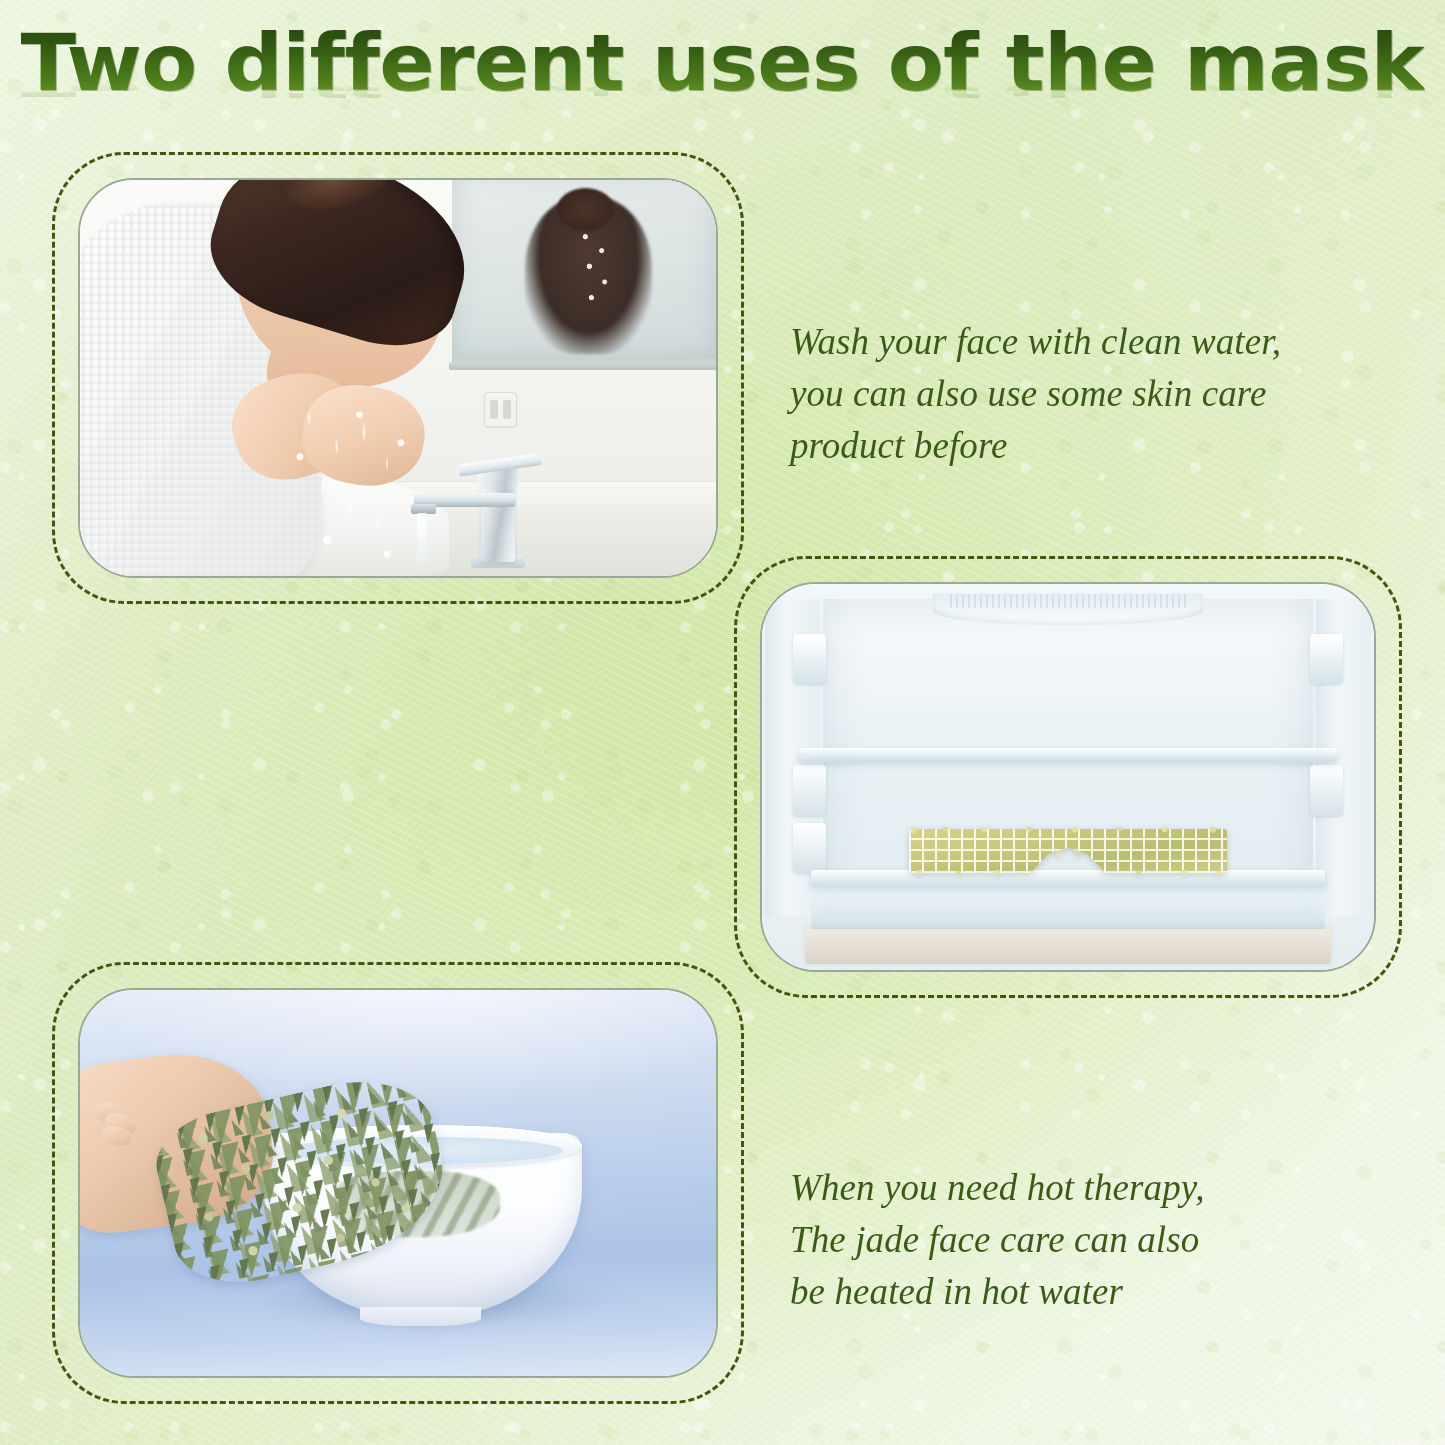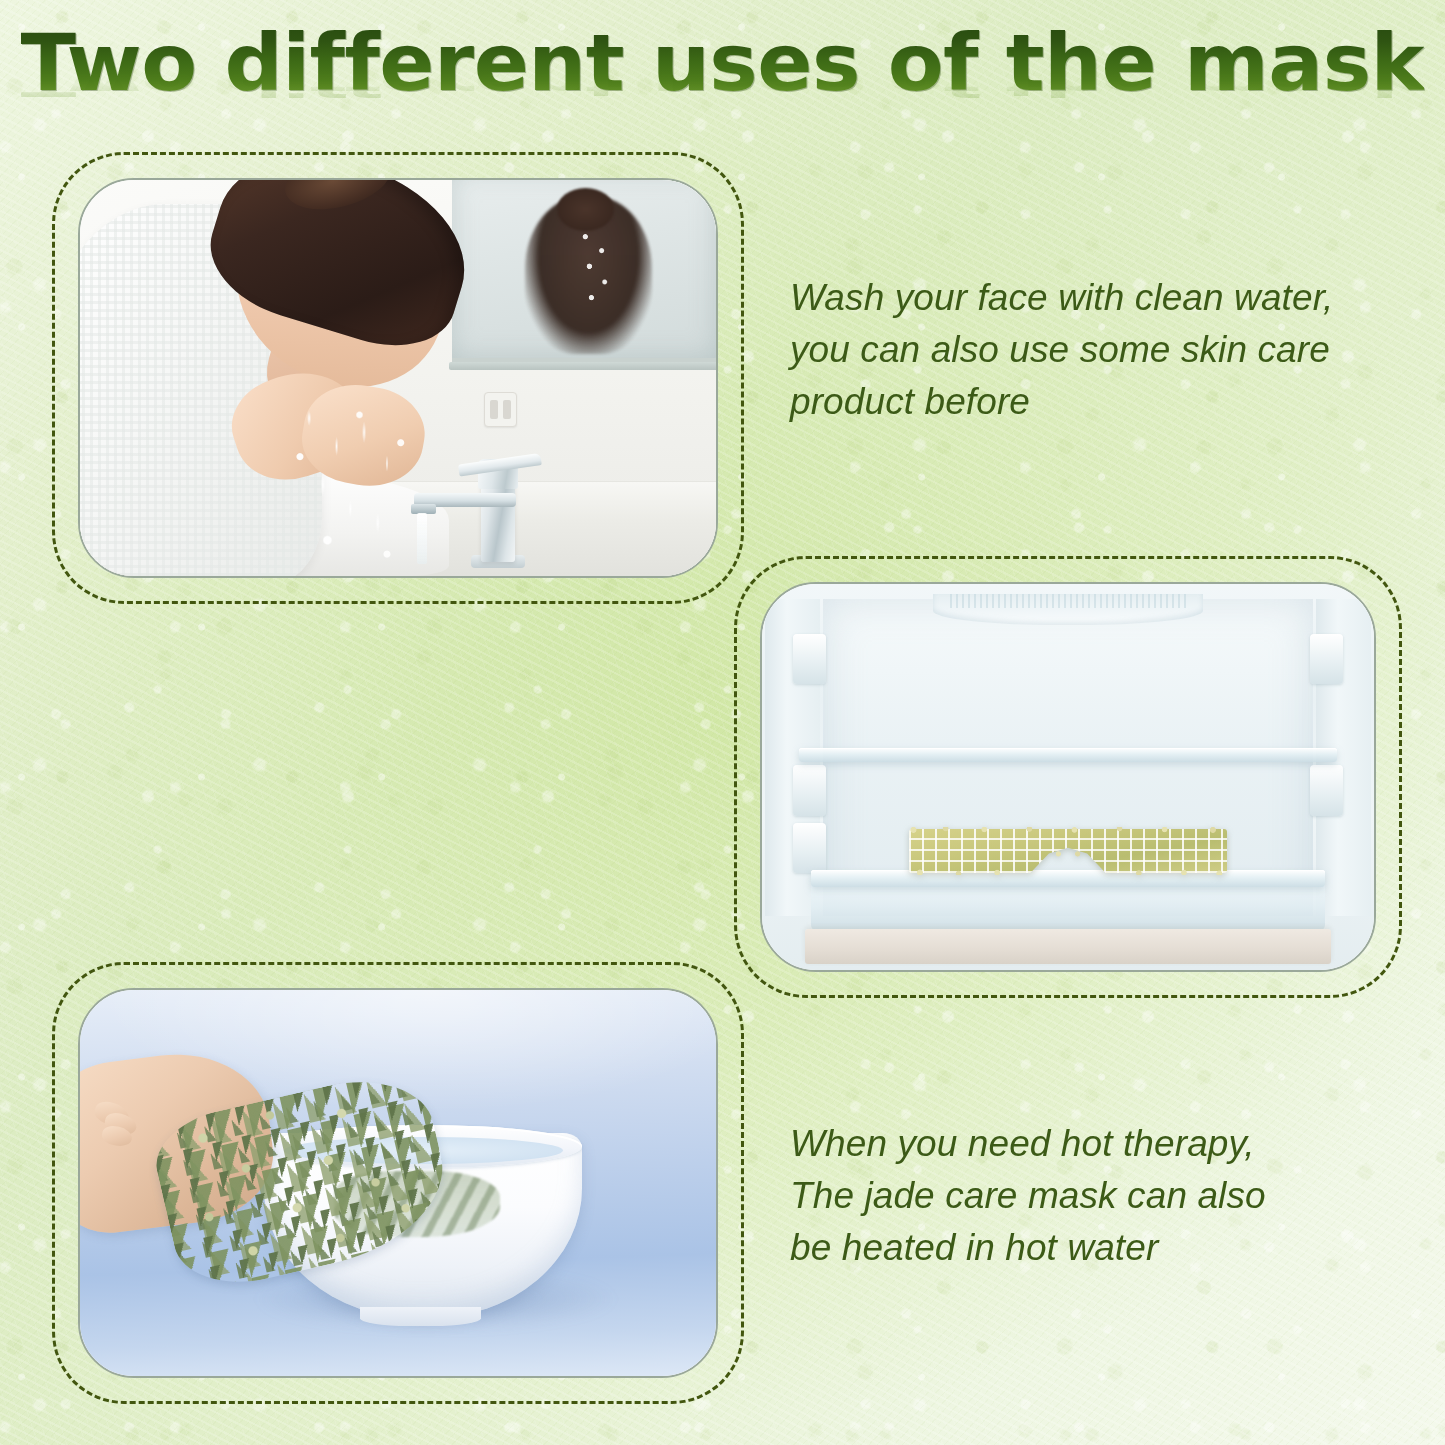--- a/index.html
+++ b/index.html
@@ -485,29 +485,30 @@
       repeating-linear-gradient(118deg, rgba(100,124,84,.55) 0 7px, rgba(255,255,255,0) 7px 18px),
       linear-gradient(180deg, rgba(120,145,100,.45), rgba(150,175,130,.3));
     border-radius:34% 40% 46% 38%;
     filter:blur(1.1px);
     opacity:.85;
   }
 
   
   .caption{
     position:absolute;
-    font-family:Liberation Sans, sans-serif;
+    font-family:Liberation Serif, serif;
     font-style:italic;
     font-weight:400;
     font-size:37px;
     line-height:1.40;
     color:#3c5a17;
     letter-spacing:.1px;
     z-index:5;
     white-space:pre-line;
+    margin-top:44px;
   }
   #cap-wash  { left:790px; top:272px;  width:620px; }
   #cap-cold  { left:104px; top:695px;  width:600px; }
   #cap-hot   { left:790px; top:1118px; width:580px; }
 </style>
 </head>
 <body>
 
 <div id="canvas">
 
@@ -588,16 +589,16 @@
       <div class="hand">
         <div class="finger f1"></div>
         <div class="finger f2"></div>
         <div class="finger f3"></div>
       </div>
       <div class="jade-strands"></div>
       <div class="jade-beads-b"></div>
     </div>
   </div>
   <div class="caption" id="cap-hot">When you need hot therapy,
-The jade care mask can also
+The jade face care can also
 be heated in hot water</div>
 
 </div>
 
 </body></html>

